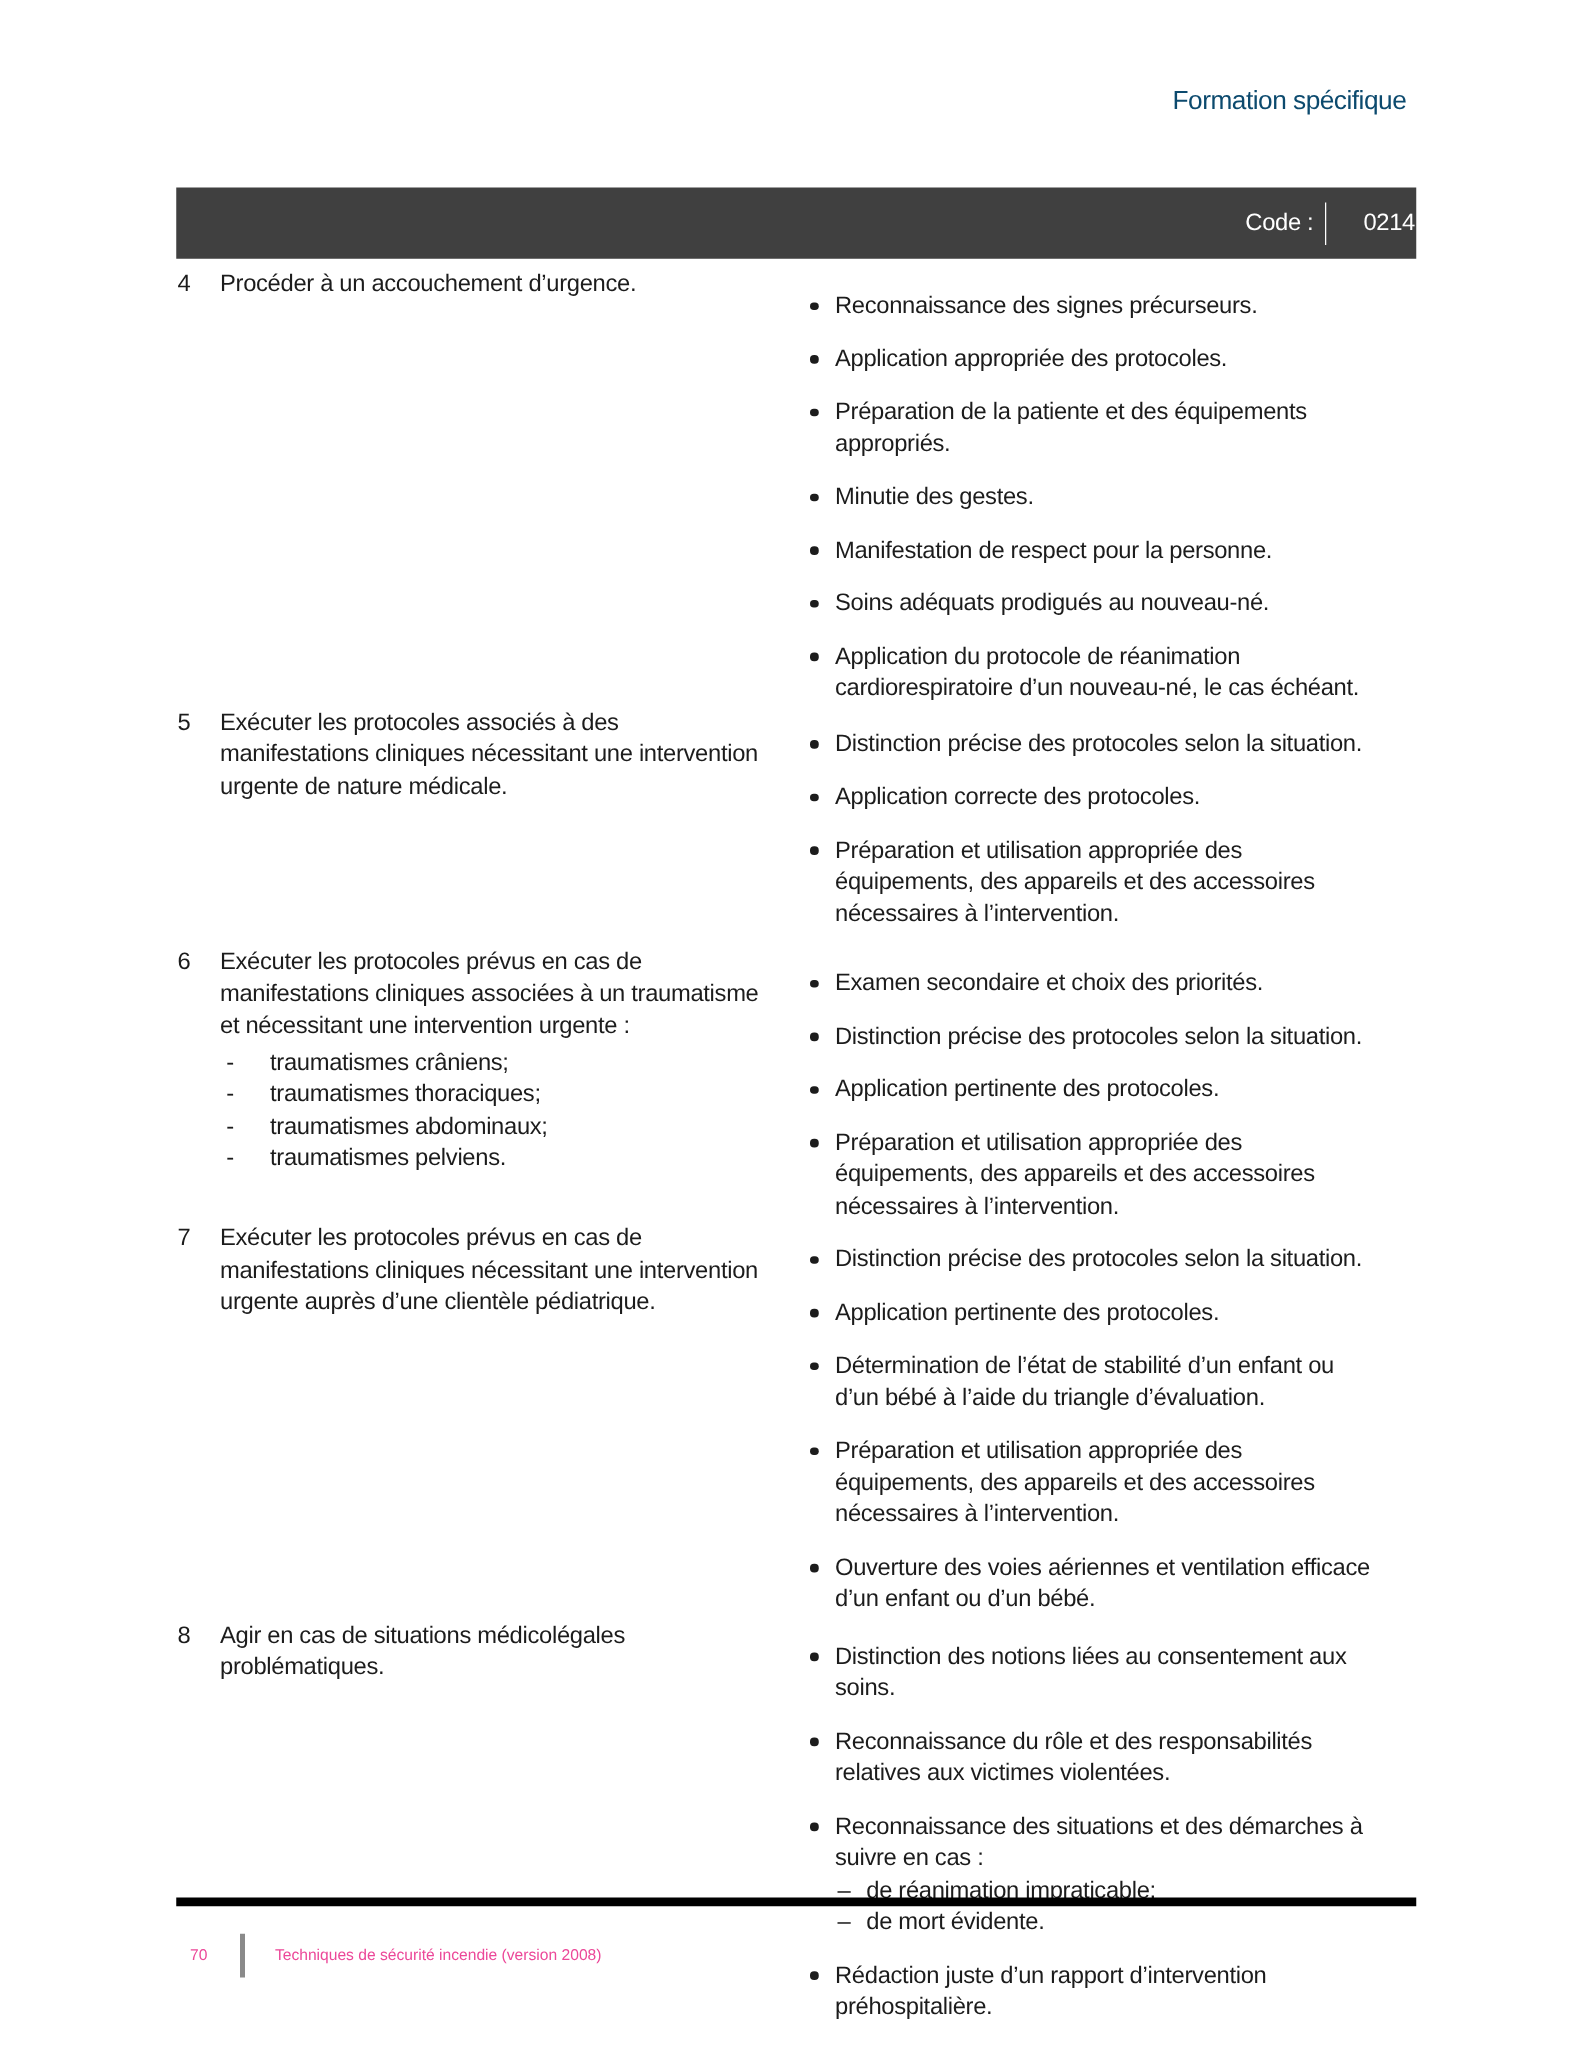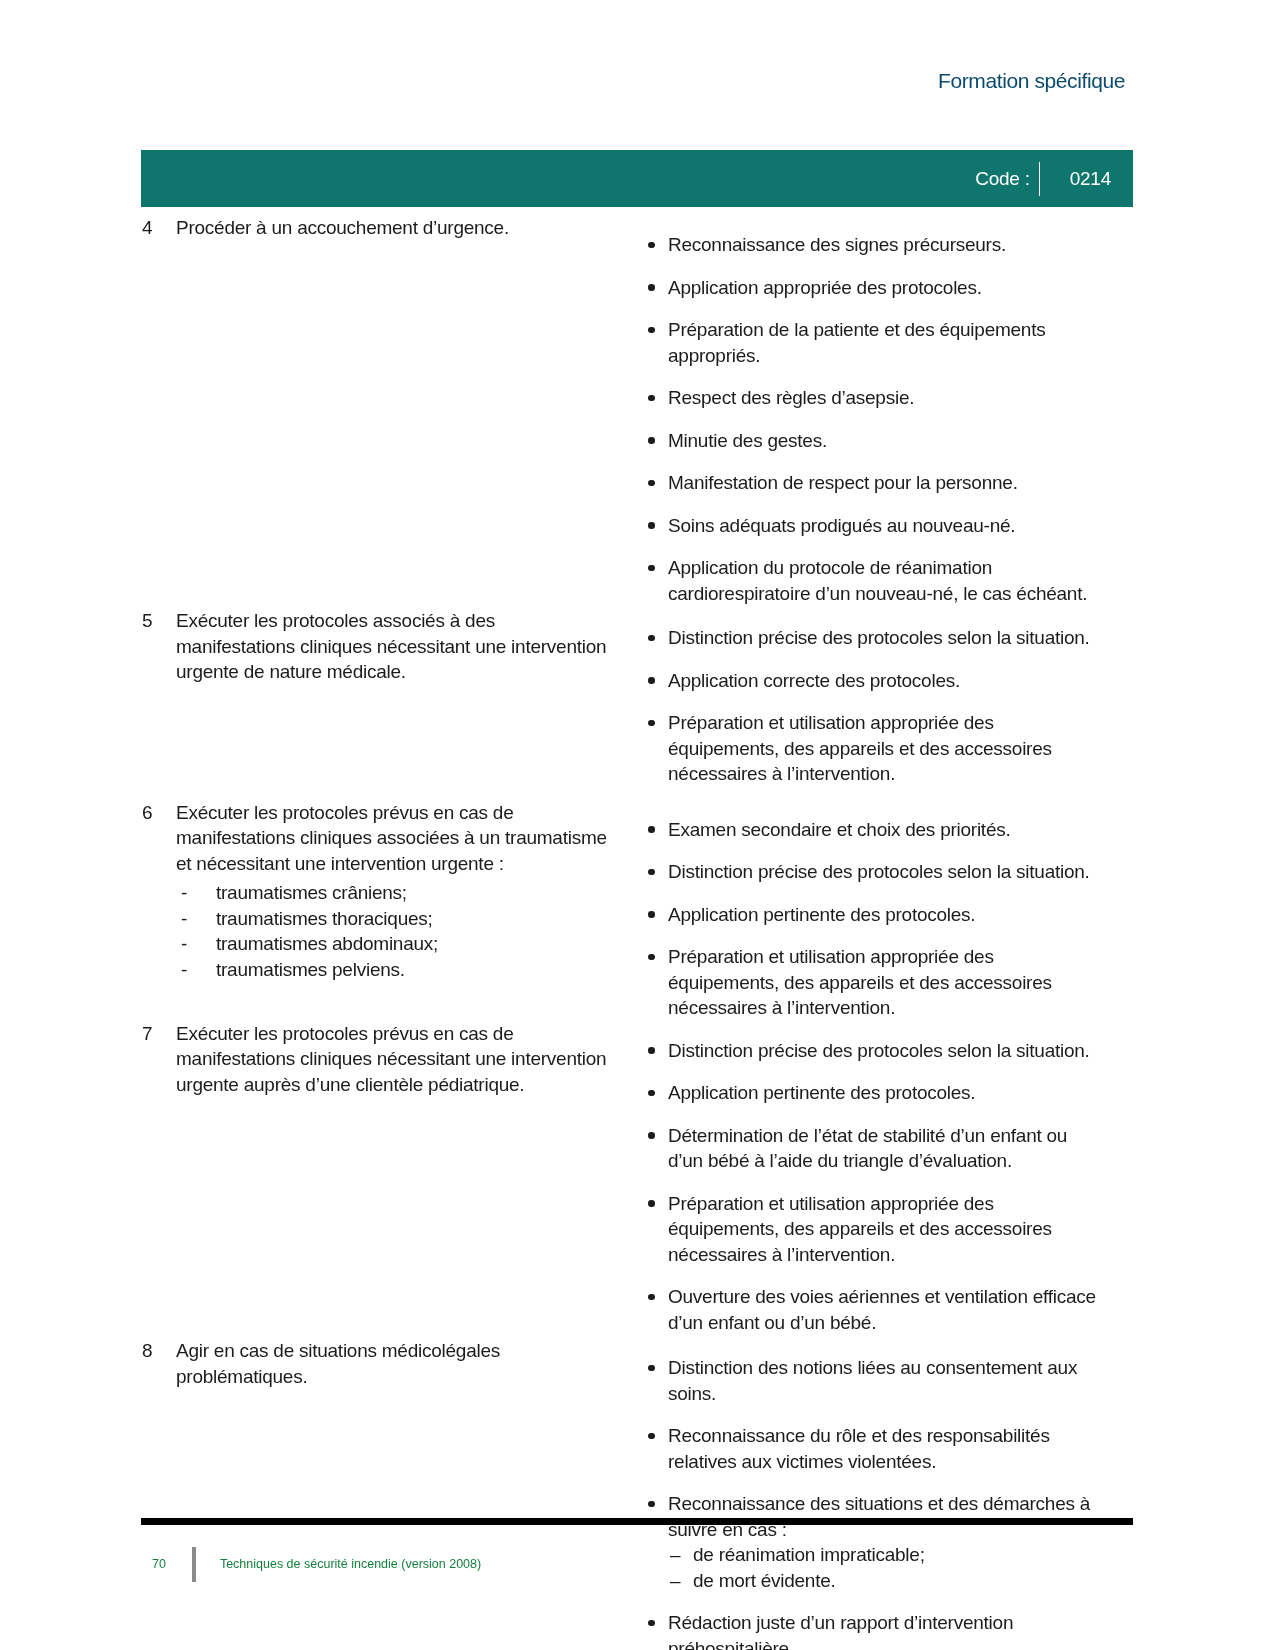--- a/index.html
+++ b/index.html
@@ -19,25 +19,25 @@
     position:absolute;
     top:68px;right:150px;
     font-size:21px;
     letter-spacing:-0.4px;
     color:#0c4a6e;
   }
   .code-bar{
     position:absolute;
     left:141px;top:150px;
     width:992px;height:57px;
-    background:#0f766e;
+    background:#404040;
     display:flex;
     align-items:center;
     justify-content:flex-end;
-    padding-right:22px;
+    padding-right:1px;
     box-sizing:border-box;
     color:#fff;
   }
   .code-label{font-size:19px;}
   .code-divider{
     width:1px;height:34px;
     background:#fff;
     margin-left:9px;
   }
   .code-value{font-size:19px;margin-left:30px;}
@@ -124,21 +124,21 @@
     background:#000;
   }
   .footer{
     position:absolute;
     left:152px;top:1547px;
     display:flex;
     align-items:flex-start;
     font-size:12.5px;
     letter-spacing:0;
     line-height:35px;
-    color:#15803d;
+    color:#ec4899;
   }
   .footer-sep{
     width:4px;height:35px;
     background:#8a8a8a;
     margin-left:26px;
     margin-right:24px;
   }
 </style>
 </head>
 <body>
@@ -160,21 +160,20 @@
         <div class="obj-body">
           <div>Procéder à un accouchement d’urgence.</div>
 
         </div>
       </div>
       <div class="cell-right">
         <ul class="criteria">
             <li><span>Reconnaissance des signes précurseurs.</span></li>
             <li><span>Application appropriée des protocoles.</span></li>
             <li><span>Préparation de la patiente et des équipements appropriés.</span></li>
-            <li><span>Respect des règles d’asepsie.</span></li>
             <li><span>Minutie des gestes.</span></li>
             <li><span>Manifestation de respect pour la personne.</span></li>
             <li><span>Soins adéquats prodigués au nouveau-né.</span></li>
             <li><span>Application du protocole de réanimation cardiorespiratoire d’un nouveau-né, le cas échéant.</span></li>
           </ul>
       </div>
     </div>
 
     <div class="row">
       <div class="cell-left">

